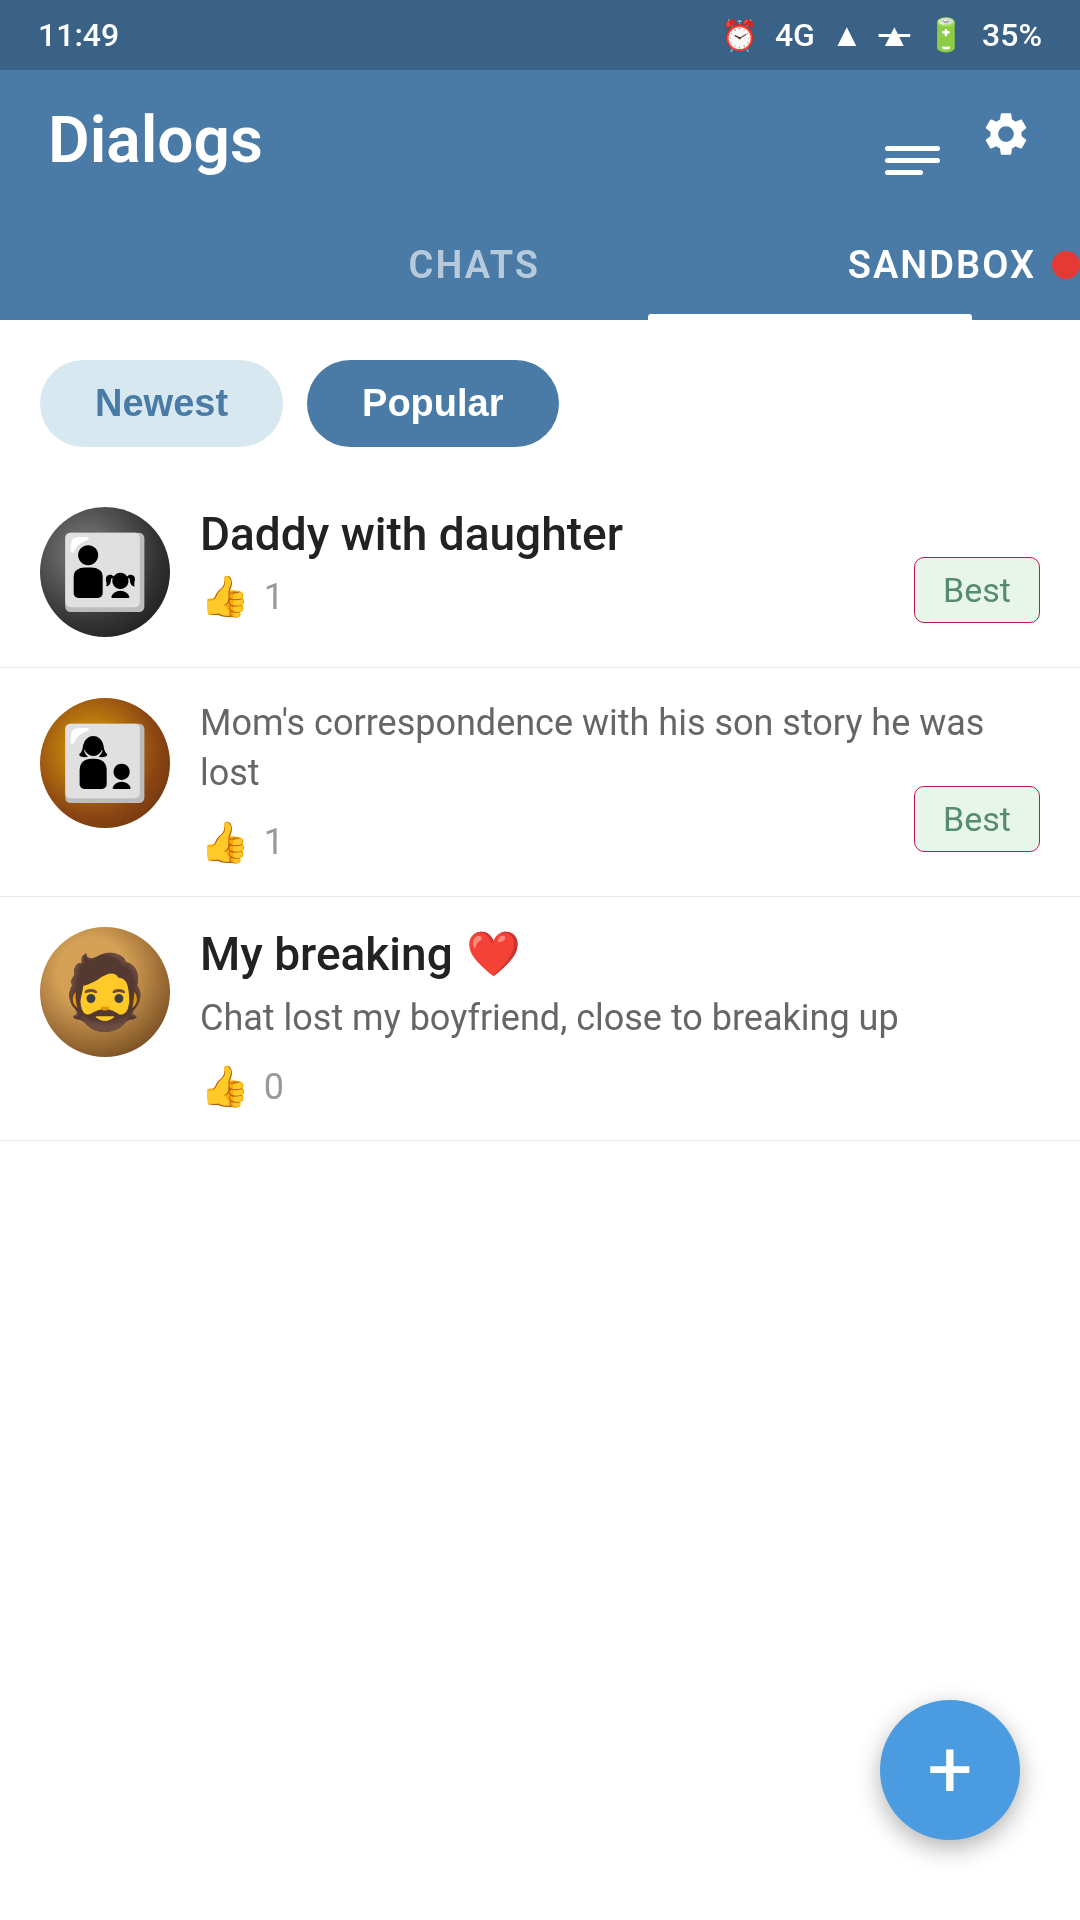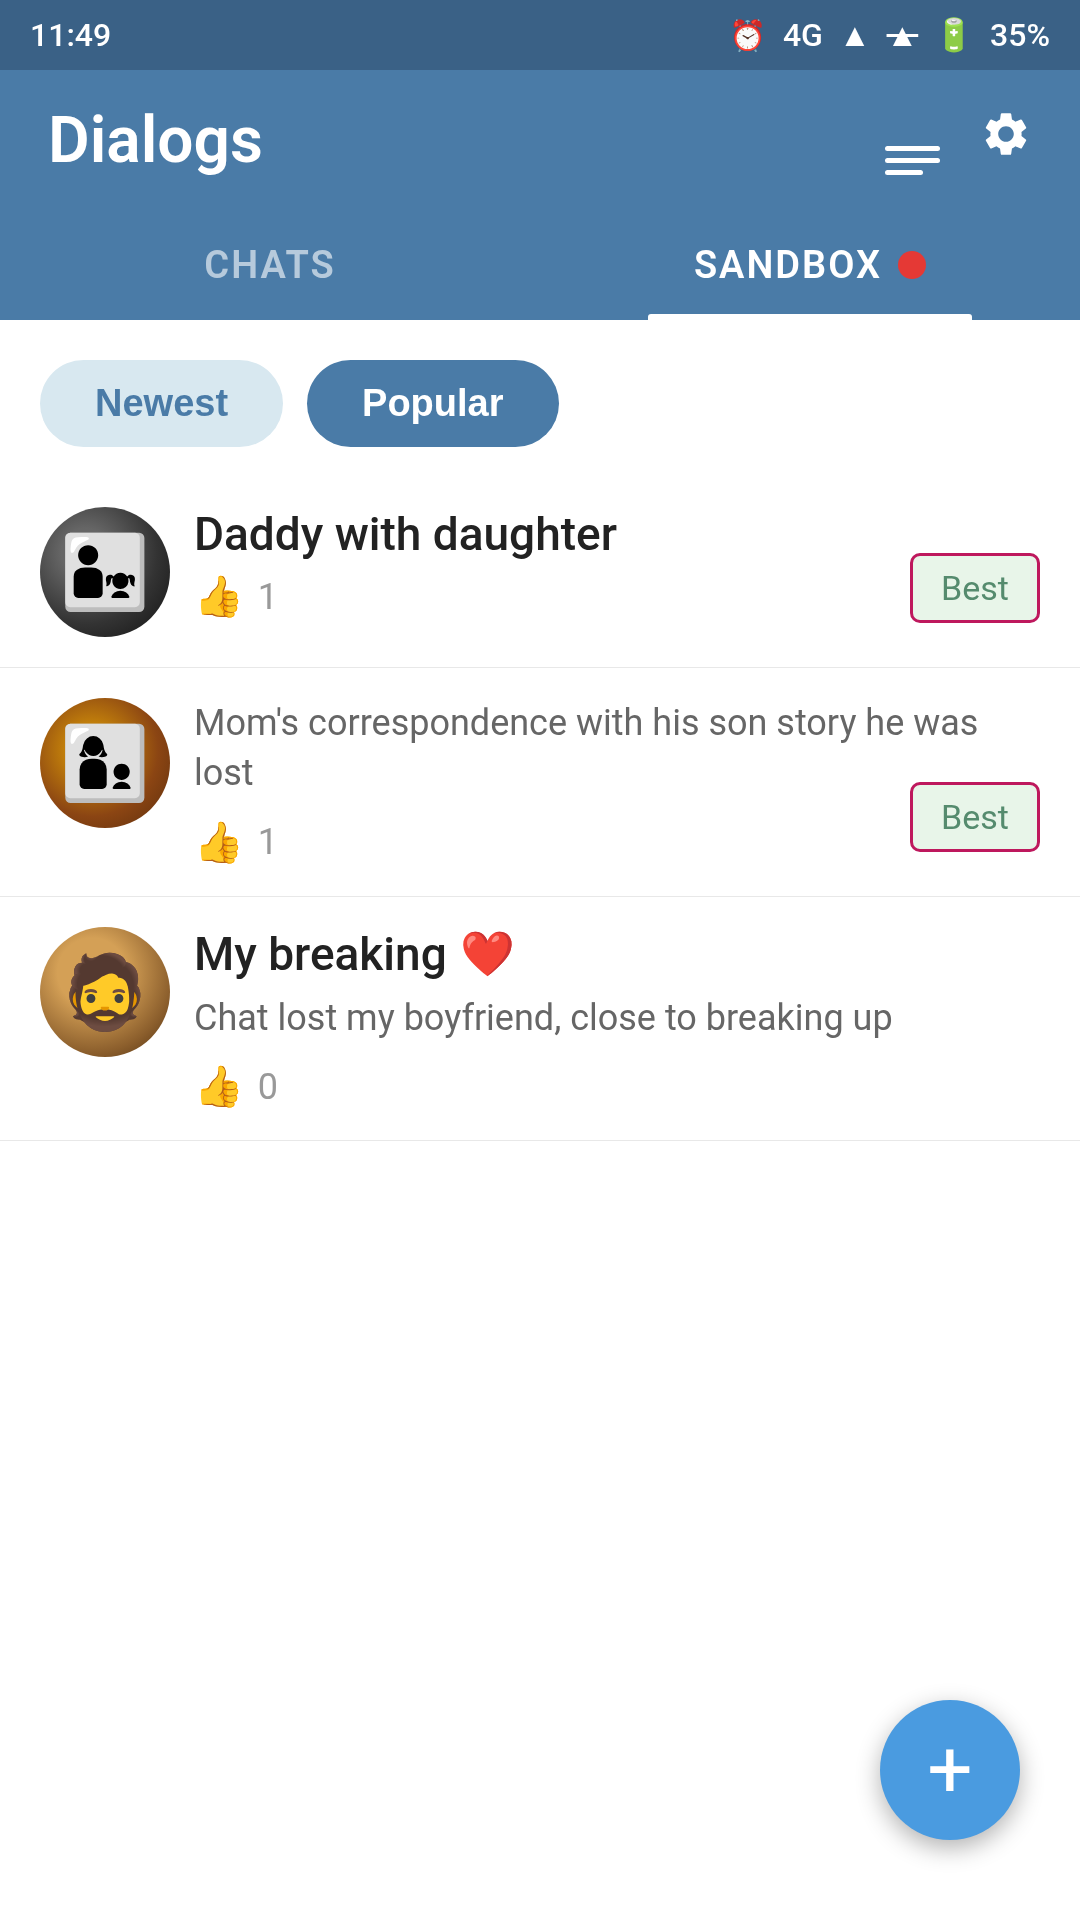--- a/index.html
+++ b/index.html
@@ -14,21 +14,21 @@
       position: relative;
     }
 
     
     .status-bar {
       background: #3a6186;
       height: 70px;
       display: flex;
       align-items: center;
       justify-content: space-between;
-      padding: 0 30px;
+      padding: 0 38px;
       color: white;
       font-size: 32px;
       font-weight: 500;
     }
     .status-bar-right {
       display: flex;
       align-items: center;
       gap: 16px;
     }
 
@@ -61,21 +61,21 @@
     .tabs {
       background: #4a7ba7;
       display: flex;
       height: 110px;
       align-items: stretch;
     }
     .tab {
       flex: 1;
       display: flex;
       align-items: center;
-      justify-content: center;
+      justify-content: flex-end;
       color: rgba(255,255,255,0.6);
       font-size: 38px;
       font-weight: 600;
       letter-spacing: 2px;
       cursor: pointer;
       position: relative;
     }
     .tab.active {
       color: white;
     }
@@ -130,21 +130,21 @@
     .filter-btn.inactive {
       background: #d8e8f0;
       color: #4a7ba7;
     }
 
     
     .chat-item {
       padding: 30px 40px 30px 40px;
       display: flex;
       align-items: flex-start;
-      gap: 24px;
+      gap: 30px;
       border-bottom: 1px solid #e8e8e8;
       position: relative;
     }
     .avatar {
       width: 130px;
       height: 130px;
       border-radius: 50%;
       overflow: hidden;
       flex-shrink: 0;
       background: #ccc;
@@ -229,21 +229,21 @@
     }
     .best-badge {
       position: absolute;
       right: 40px;
       bottom: 44px;
       background: #e8f5e9;
       color: #558b6e;
       padding: 12px 28px;
       border-radius: 10px;
       font-size: 34px;
-      border: 3px solid #be185d;
+      border: 1px solid #be185d;
     }
 
     
     .fab {
       position: absolute;
       bottom: 80px;
       right: 60px;
       width: 140px;
       height: 140px;
       background: #4a9be0;

